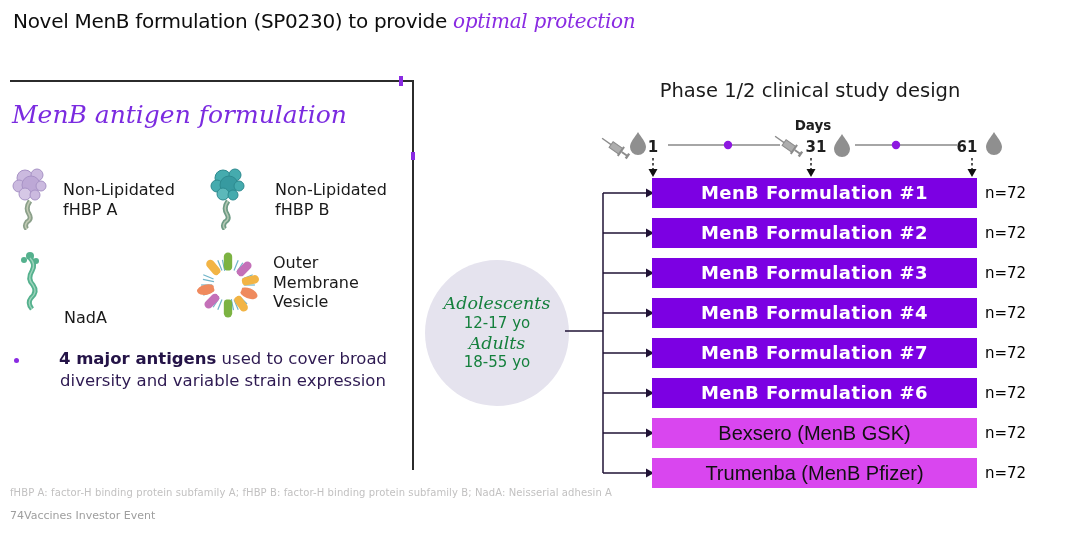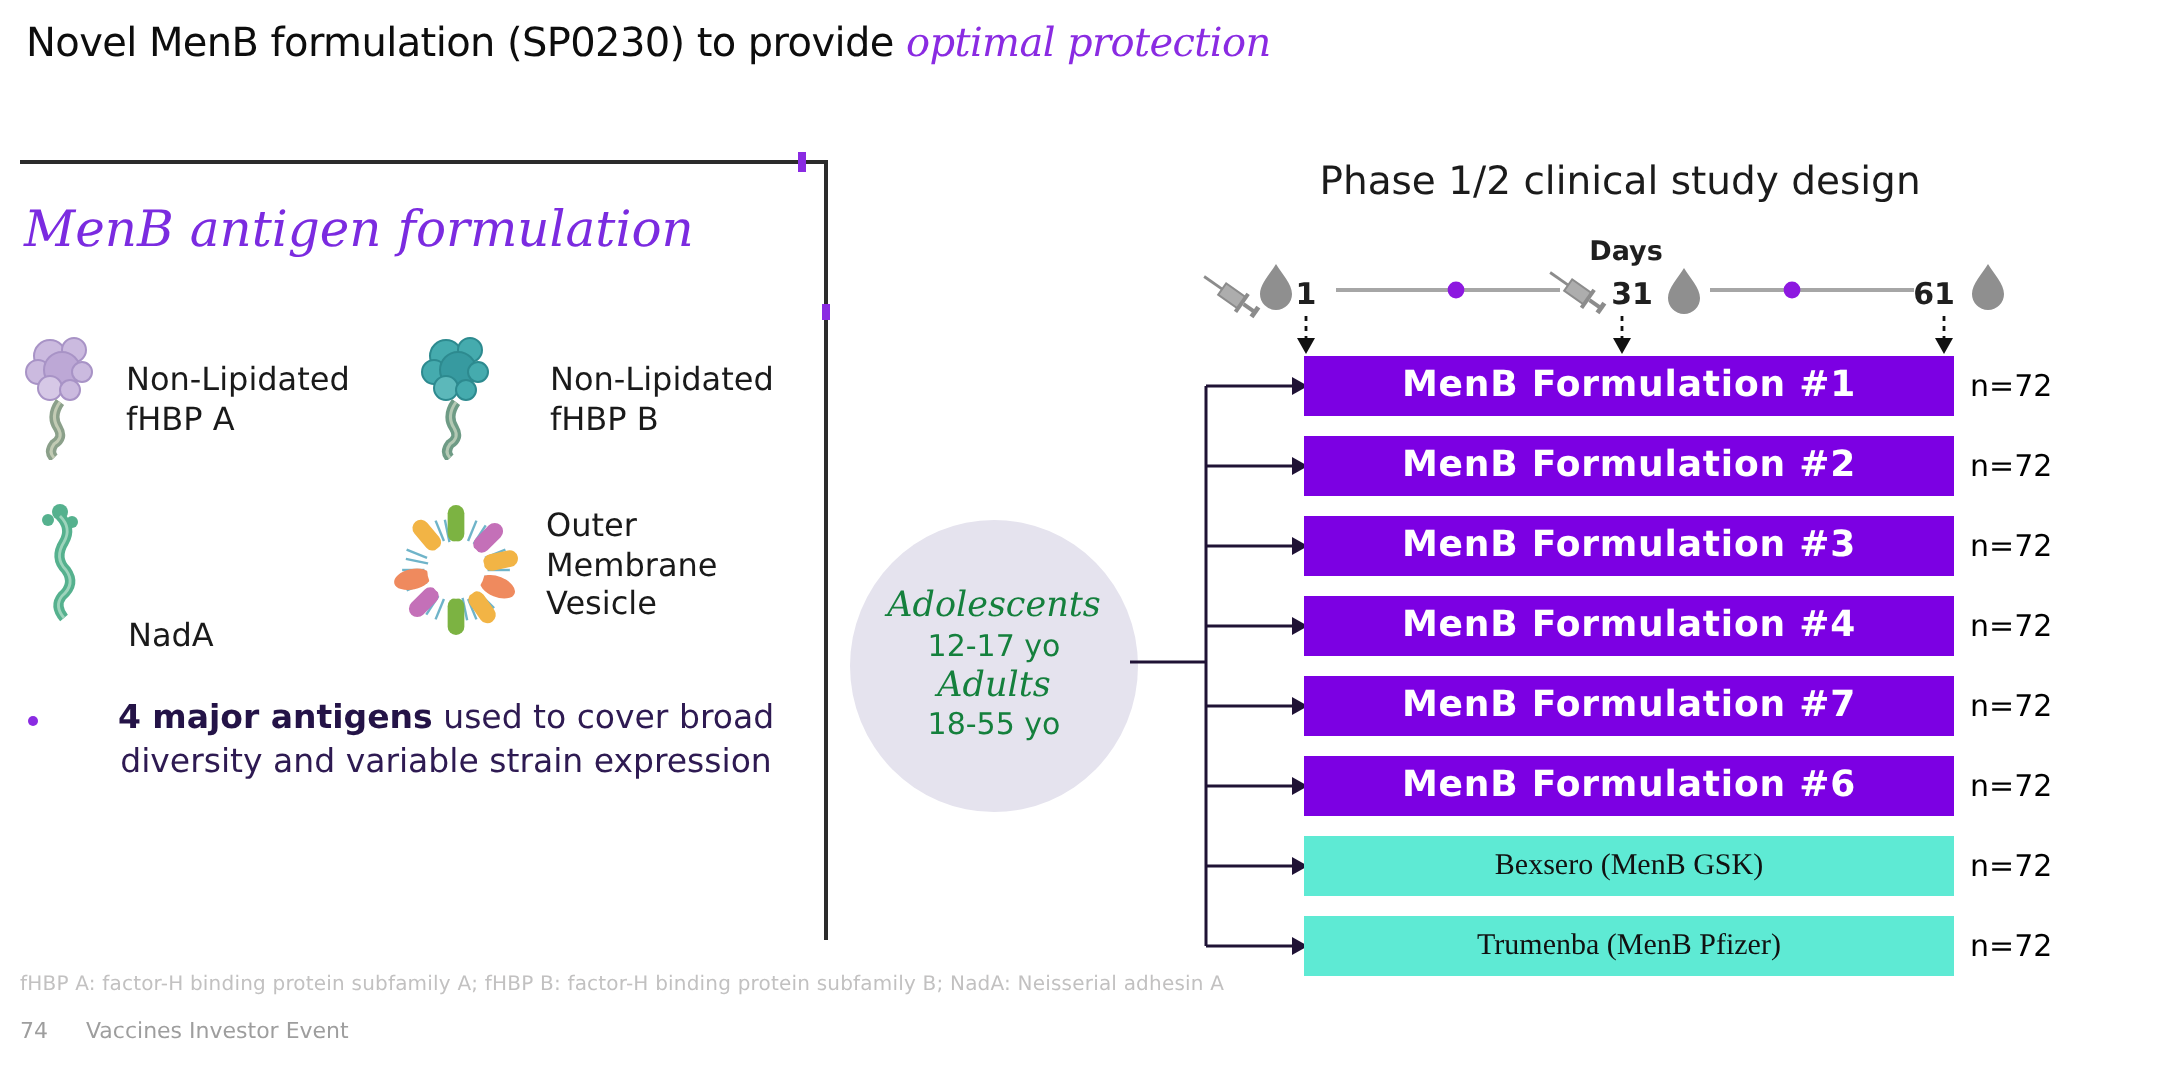--- a/index.html
+++ b/index.html
@@ -31,27 +31,27 @@
 
   .pop-circle { left:425px; top:260px; width:144px; height:146px; border-radius:50%;
                 background:#e5e3ee; display:flex; flex-direction:column; align-items:center;
                 justify-content:center; text-align:center; color:#15803d; }
   .pop-circle .grp { font-family:"DejaVu Serif","Liberation Serif",serif; font-style:italic; font-size:17.5px; line-height:1.15; }
   .pop-circle .age { font-size:15px; line-height:1.3; }
 
   .arm-bar { left:652px; width:325px; height:30px; text-align:center; line-height:30px;
              font-size:18px; white-space:nowrap; }
   .arm-bar.candidate { background:#7c00e3; color:#ffffff; font-weight:600; letter-spacing:0.4px; }
-  .arm-bar.comparator { background:#5eead4; color:#111111; font-family:Liberation Serif, serif; font-size:15px; }
+  .arm-bar.comparator { background:#d946ef; color:#111111; font-family:Liberation Sans, sans-serif; font-size:20px; }
   .arm-n { left:985px; width:70px; height:30px; line-height:30px; font-size:15px; color:#000000; }
 
   
   .footnote { left:10px; top:487px; font-size:10px; color:#c2c1c1; letter-spacing:0.1px; }
   .page-footer { left:10px; top:509px; font-size:11px; color:#9e9e9e; }
-  .page-footer .num { margin-right:19px; }
+  .page-footer .num { margin-right:0; }
 
   svg { display:block; }
 </style>
 </head>
 <body>
 
 <div id="slide">
 
   <div class="abs slide-title">
     <span>Novel MenB formulation (SP0230) to provide </span><span class="highlight">optimal protection</span>

